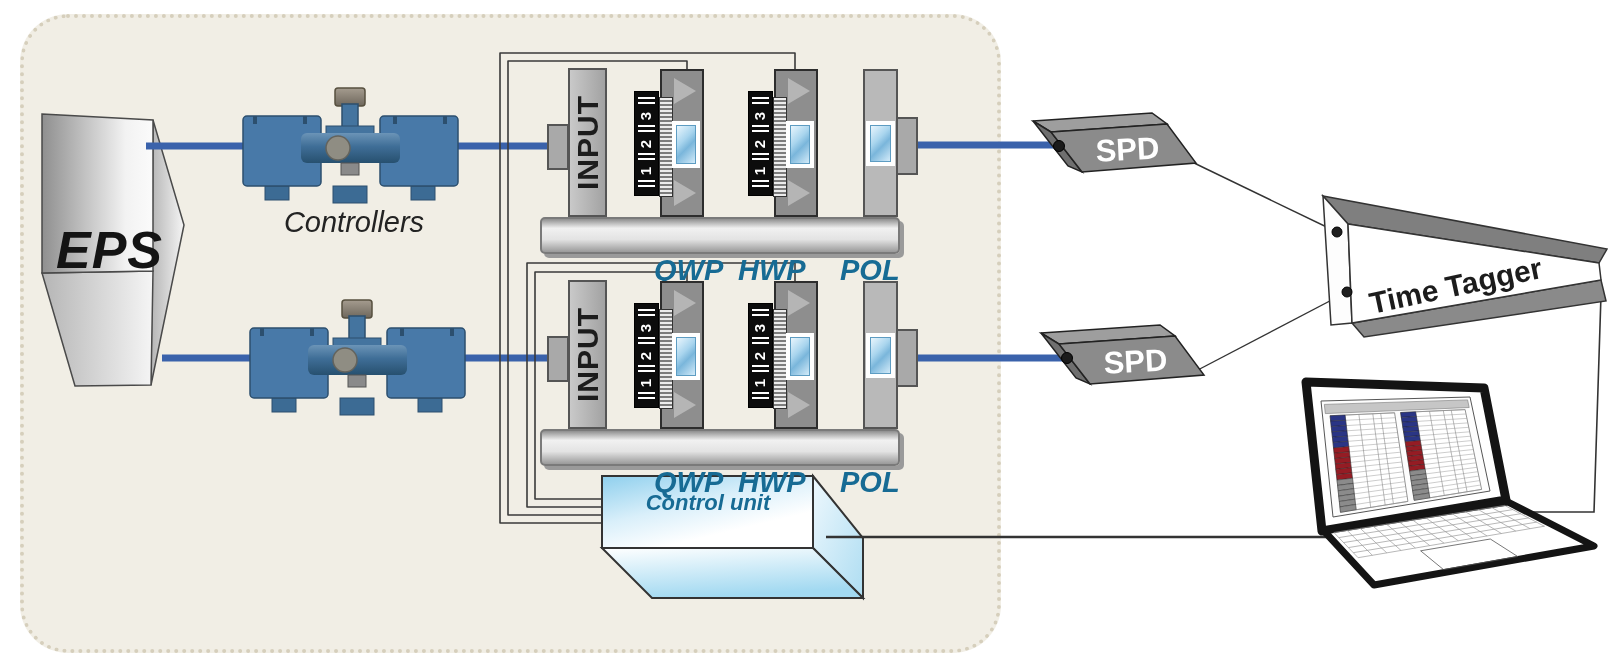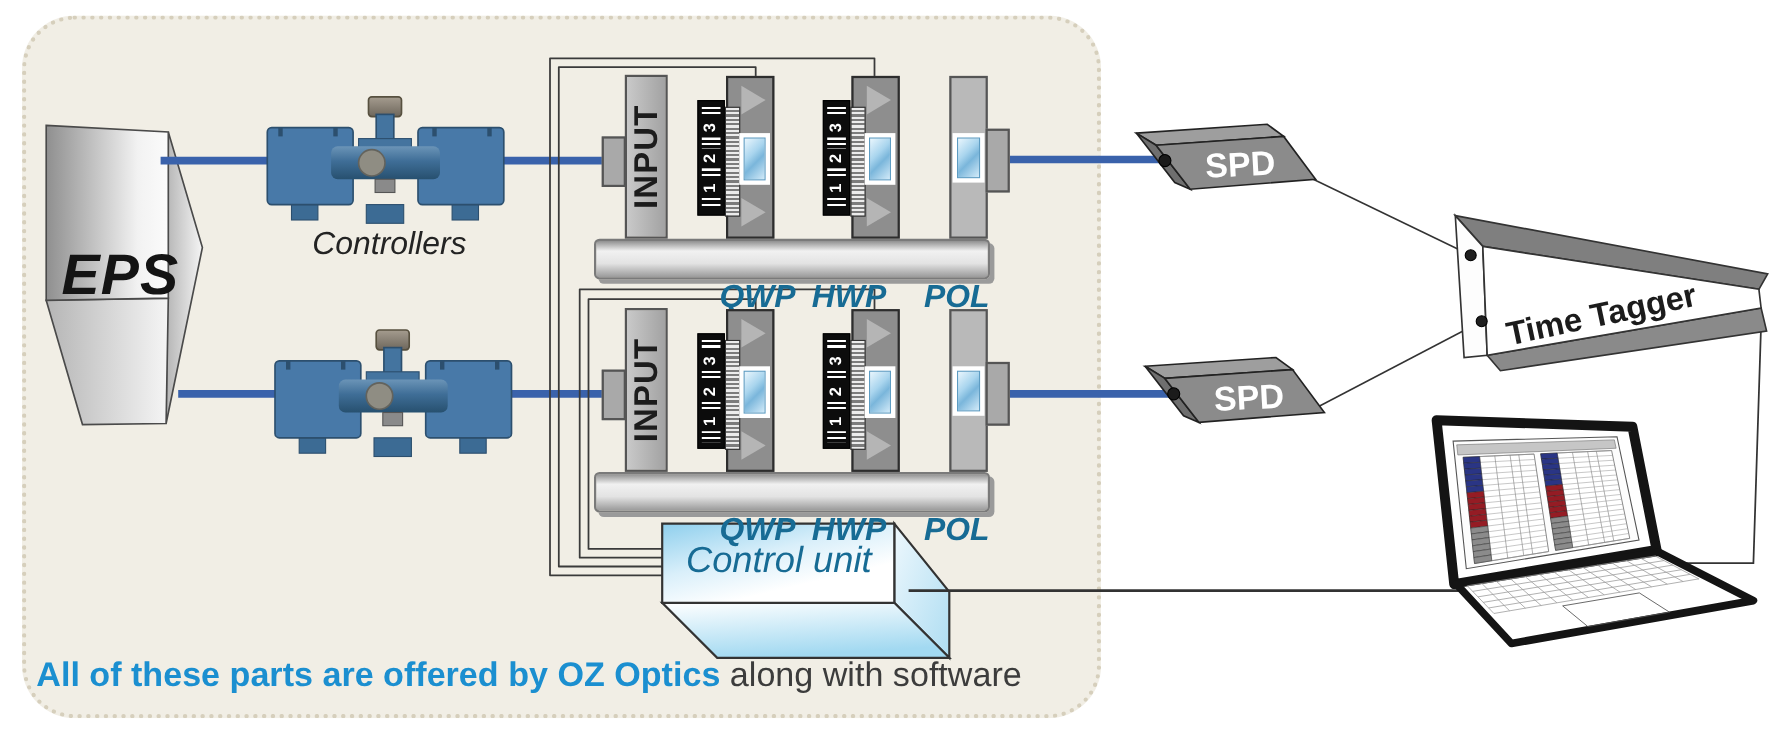--- a/index.html
+++ b/index.html
@@ -42,22 +42,22 @@
   .polpost{width:35px;height:148px;background:#b9b9b9;border:2px solid #555;box-sizing:border-box;}
   .polpost .optic{left:1px;top:50px;width:29px;height:45px;}
   .tab{width:22px;height:58px;background:#a9a9a9;border:2px solid #555;box-sizing:border-box;}
   
   .rail{width:360px;height:37px;border:2px solid #7a7a7a;border-radius:5px;box-sizing:border-box;
     background:linear-gradient(to bottom,#8f8f8f 0,#f1f1f1 28%,#e3e3e3 62%,#9a9a9a 100%);
     box-shadow:4px 4px 0 #9a9a9a;}
   .rail span{position:absolute;top:1px;font-style:italic;font-weight:bold;font-size:29px;color:var(--teal-label,#176b94);margin-top:34px;}
   .rail .l1{left:112px;} .rail .l2{left:196px;} .rail .l3{left:298px;}
   
-  .culabel{left:607px;top:490px;width:202px;text-align:center;font-style:italic;font-weight:normal;
-    font-size:33px;color:var(--teal-label,#1a6f9b);}
+  .culabel{left:607px;top:490px;width:202px;text-align:center;font-style:italic;font-weight:bold;
+    font-size:22px;color:var(--teal-label,#1a6f9b);}
   
   .caption{left:33px;top:596px;font-size:31px;white-space:nowrap;}
   .caption .hl{color:var(--oz-blue,#1b8fd0);font-weight:bold;}
   .caption .rest{color:var(--caption-gray,#3c3c3c);}
   svg text{font-family:"Liberation Sans",sans-serif;}
 </style>
 </head>
 <body>
 
 <div id="stage">
@@ -398,16 +398,13 @@
   </div>
   <div class="part tab" style="left:896px;top:329px"></div>
   <div class="part rail" style="left:540px;top:429px">
     <span class="l1">QWP</span>
     <span class="l2">HWP</span>
     <span class="l3">POL</span>
   </div>
 
   <div class="part culabel">Control unit</div>
 
-  <div class="part caption">
-    <span class="hl">All of these parts are offered by OZ Optics</span><span class="rest"> along with software</span>
-  </div>
 </div>
 
 </body></html>

